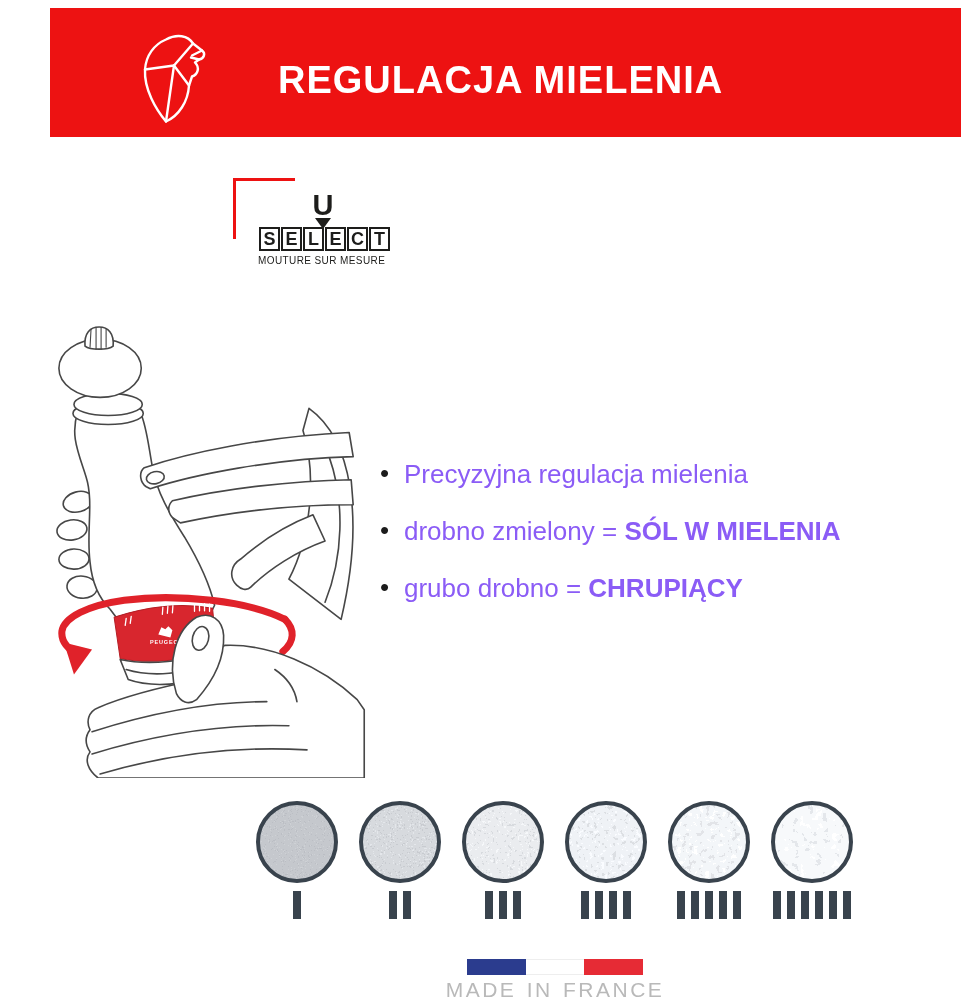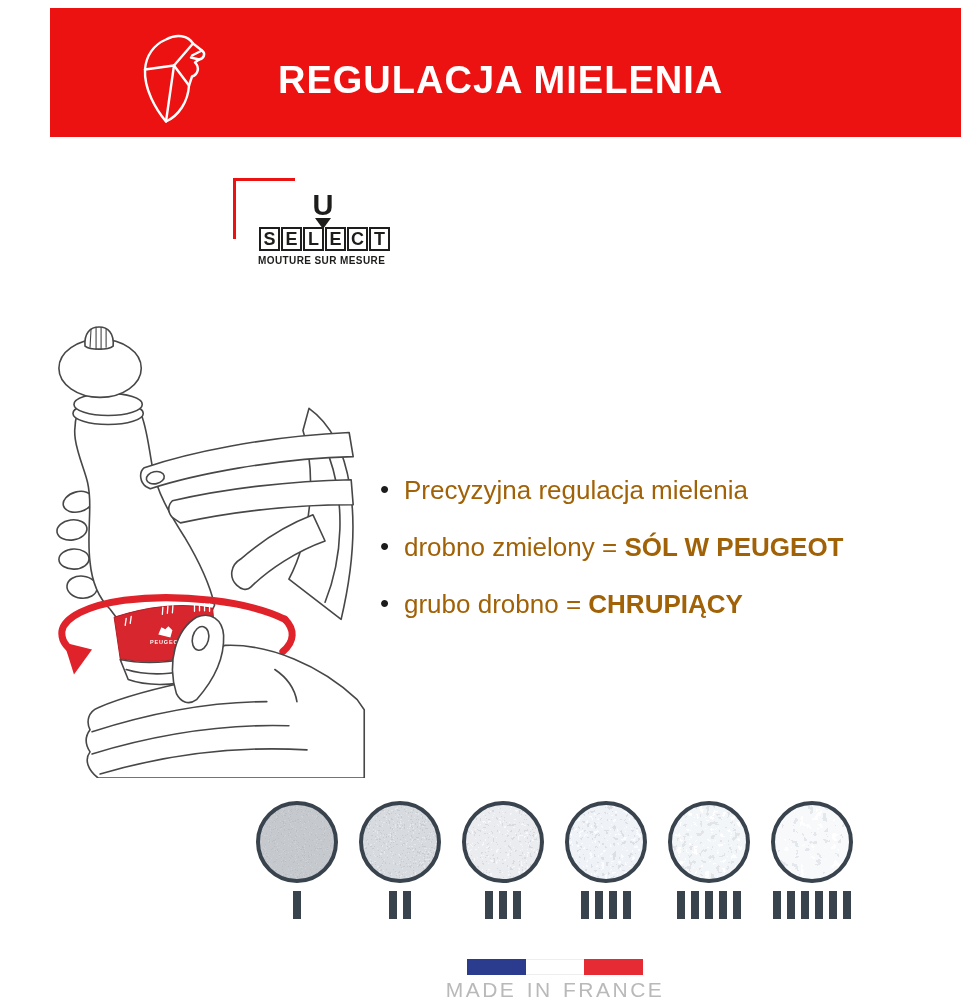--- a/index.html
+++ b/index.html
@@ -16,29 +16,29 @@
   
   .bracket { position:absolute; left:233px; top:178px; width:62px; height:61px;
              border-top:3px solid #ed1212; border-left:3px solid #ed1212; }
   .u-mark { position:absolute; left:306px; top:192px; width:34px; text-align:center;
             color:#1d1d1b; font-size:29px; font-weight:700; line-height:26px; }
   .u-arrow { margin:0 auto; width:0; height:0; border-left:8px solid transparent;
              border-right:8px solid transparent; border-top:11px solid #1d1d1b; }
   .select-row { position:absolute; left:259px; top:227px; display:flex; gap:1px; }
   .select-box { width:21px; height:24px; border:2px solid #1d1d1b; display:flex; align-items:center;
                 justify-content:center; font-size:18px; font-weight:700; color:#1d1d1b; background:#fff; }
-  .tagline { position:absolute; left:258px; top:255px; width:135px; font-size:10px; font-weight:700;
+  .tagline { position:absolute; left:258px; top:255px; width:135px; font-size:10px; font-weight:400;
              letter-spacing:0.4px; color:#1d1d1b; white-space:nowrap; }
 
   
   .illustration { position:absolute; left:26px; top:316px; width:340px; height:462px; }
 
   
-  .bullets { position:absolute; left:380px; top:474px; width:565px; list-style:none;
-             color:#a16207; font-size:26px; line-height:33px; }
+  .bullets { position:absolute; left:380px; top:458px; width:565px; list-style:none;
+             color:#8b5cf6; font-size:26px; line-height:33px; }
   .bullets li { position:relative; padding-left:24px; margin-bottom:24px; }
   .bullets li.narrow { max-width:505px; }
   .bullets li::before { content:"\2022"; position:absolute; left:0; top:-1px; font-size:26px; color:#1c1c1c; }
   .bullets strong { font-weight:700; }
 
   
   .grind-row { position:absolute; left:254px; top:799px; display:flex; gap:17px; }
   .grind-cell { width:86px; display:flex; flex-direction:column; align-items:center; }
   .ticks { margin-top:6px; height:28px; display:flex; gap:6px; justify-content:center; }
   .tick { width:8px; height:28px; background:#39434d; }
@@ -136,21 +136,21 @@
         <path d="M 72,456 C 140,436 210,428 278,432"></path>
         <path d="M 246,352 C 258,360 266,372 268,384"></path>
       </g>
       <path d="M 148,376 C 138,344 148,312 168,300 C 182,294 194,302 195,318 C 196,342 184,364 168,382 C 160,388 152,384 148,376 Z"></path>
       <ellipse cx="172" cy="321" rx="8" ry="12" transform="rotate(14 172 321)" fill="none"></ellipse>
     </svg>
   </figure>
 
   <ul class="bullets">
     <li><span>Precyzyjna regulacja mielenia</span><strong></strong></li>
-    <li><span>drobno zmielony = </span><strong>SÓL W PEUGEOT</strong></li>
+    <li><span>drobno zmielony = </span><strong>SÓL W MIELENIA</strong></li>
     <li><span>grubo drobno = </span><strong>CHRUPIĄCY</strong></li>
   </ul>
 
   <div class="grind-row">
 
     <div class="grind-cell">
       <svg width="86" height="86" viewBox="0 0 86 86">
         <defs>
           <clipPath id="cp1">
               <circle cx="43" cy="43" r="39"></circle>

